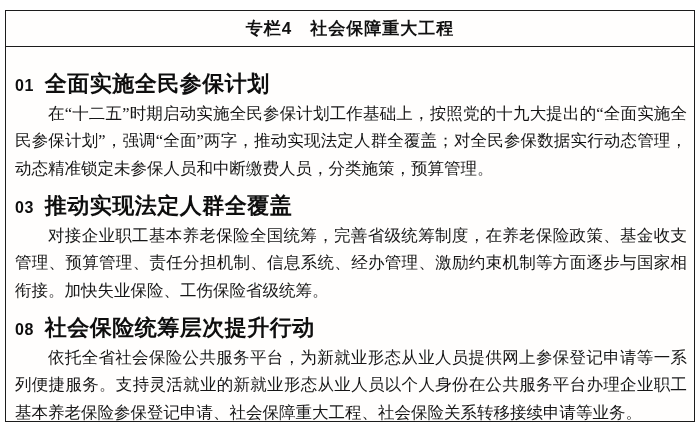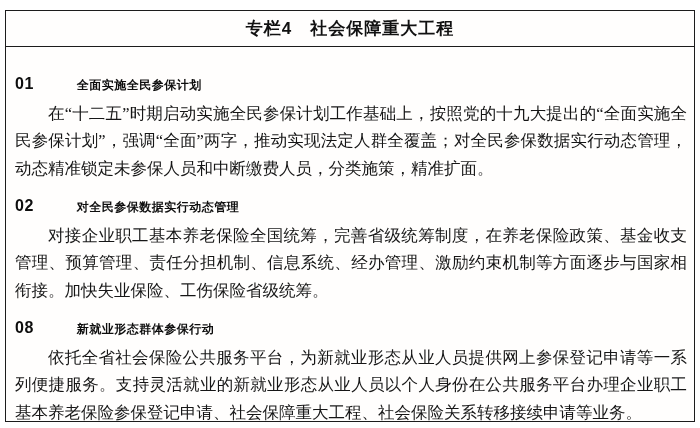--- a/index.html
+++ b/index.html
@@ -42,31 +42,30 @@
     font-size: 16.5px;
     line-height: 27.5px;
     color: #161616;
   }
   .section-heading {
     display: flex;
     align-items: baseline;
     margin: 10px 0 0 0;
     font-weight: bold;
     color: #0e0e0e;
-    gap: 32px;
   }
   .section-num {
     font-family: "Liberation Sans", "DejaVu Sans", sans-serif;
     font-size: 16px;
     margin-right: 11px;
     letter-spacing: 0.5px;
   }
   .section-title {
     font-family: "Liberation Sans", "DejaVu Sans", sans-serif;
-    font-size: 12px;
+    font-size: 22px;
     letter-spacing: 0.5px;
   }
   .section-para {
     margin: 0;
     text-indent: 2em;
     text-align: justify;
     text-justify: inter-ideograph;
   }
 </style>
 </head>
@@ -77,34 +76,34 @@
     <div class="panel-header">
       <span class="panel-title">专栏4　社会保障重大工程</span>
     </div>
     <div class="panel-body">
 
       <div class="section">
         <div class="section-heading">
           <span class="section-num">01</span>
           <span class="section-title">全面实施全民参保计划</span>
         </div>
-        <p class="section-para">在“十二五”时期启动实施全民参保计划工作基础上，按照党的十九大提出的“全面实施全民参保计划”，强调“全面”两字，推动实现法定人群全覆盖；对全民参保数据实行动态管理，动态精准锁定未参保人员和中断缴费人员，分类施策，精准扩面。</p>
+        <p class="section-para">在“十二五”时期启动实施全民参保计划工作基础上，按照党的十九大提出的“全面实施全民参保计划”，强调“全面”两字，推动实现法定人群全覆盖；对全民参保数据实行动态管理，动态精准锁定未参保人员和中断缴费人员，分类施策，预算管理。</p>
       </div>
 
       <div class="section">
         <div class="section-heading">
-          <span class="section-num">02</span>
-          <span class="section-title">对全民参保数据实行动态管理</span>
+          <span class="section-num">03</span>
+          <span class="section-title">推动实现法定人群全覆盖</span>
         </div>
         <p class="section-para">对接企业职工基本养老保险全国统筹，完善省级统筹制度，在养老保险政策、基金收支管理、预算管理、责任分担机制、信息系统、经办管理、激励约束机制等方面逐步与国家相衔接。加快失业保险、工伤保险省级统筹。</p>
       </div>
 
       <div class="section">
         <div class="section-heading">
           <span class="section-num">08</span>
-          <span class="section-title">新就业形态群体参保行动</span>
+          <span class="section-title">社会保险统筹层次提升行动</span>
         </div>
         <p class="section-para">依托全省社会保险公共服务平台，为新就业形态从业人员提供网上参保登记申请等一系列便捷服务。支持灵活就业的新就业形态从业人员以个人身份在公共服务平台办理企业职工基本养老保险参保登记申请、社会保障重大工程、社会保险关系转移接续申请等业务。</p>
       </div>
 
     </div>
   </div>
 </div>
 
 </body></html>

